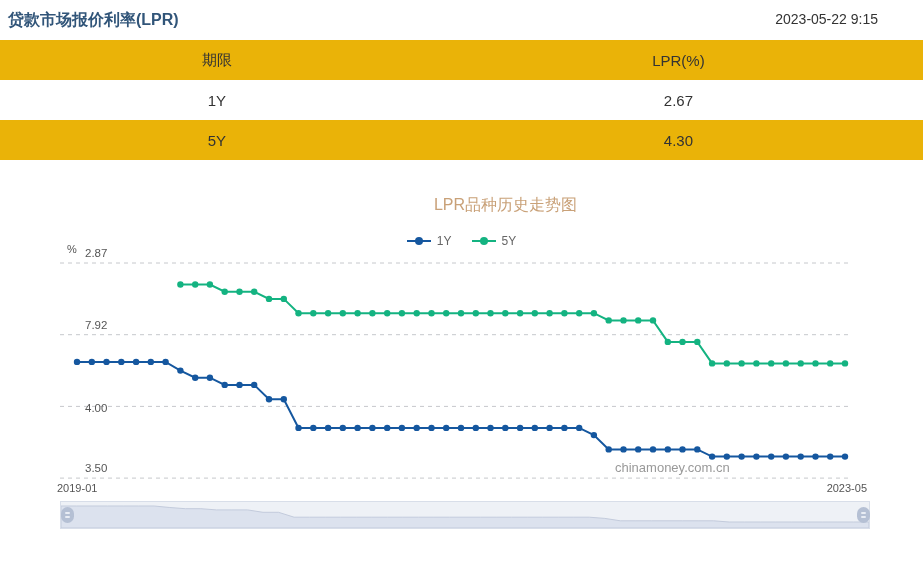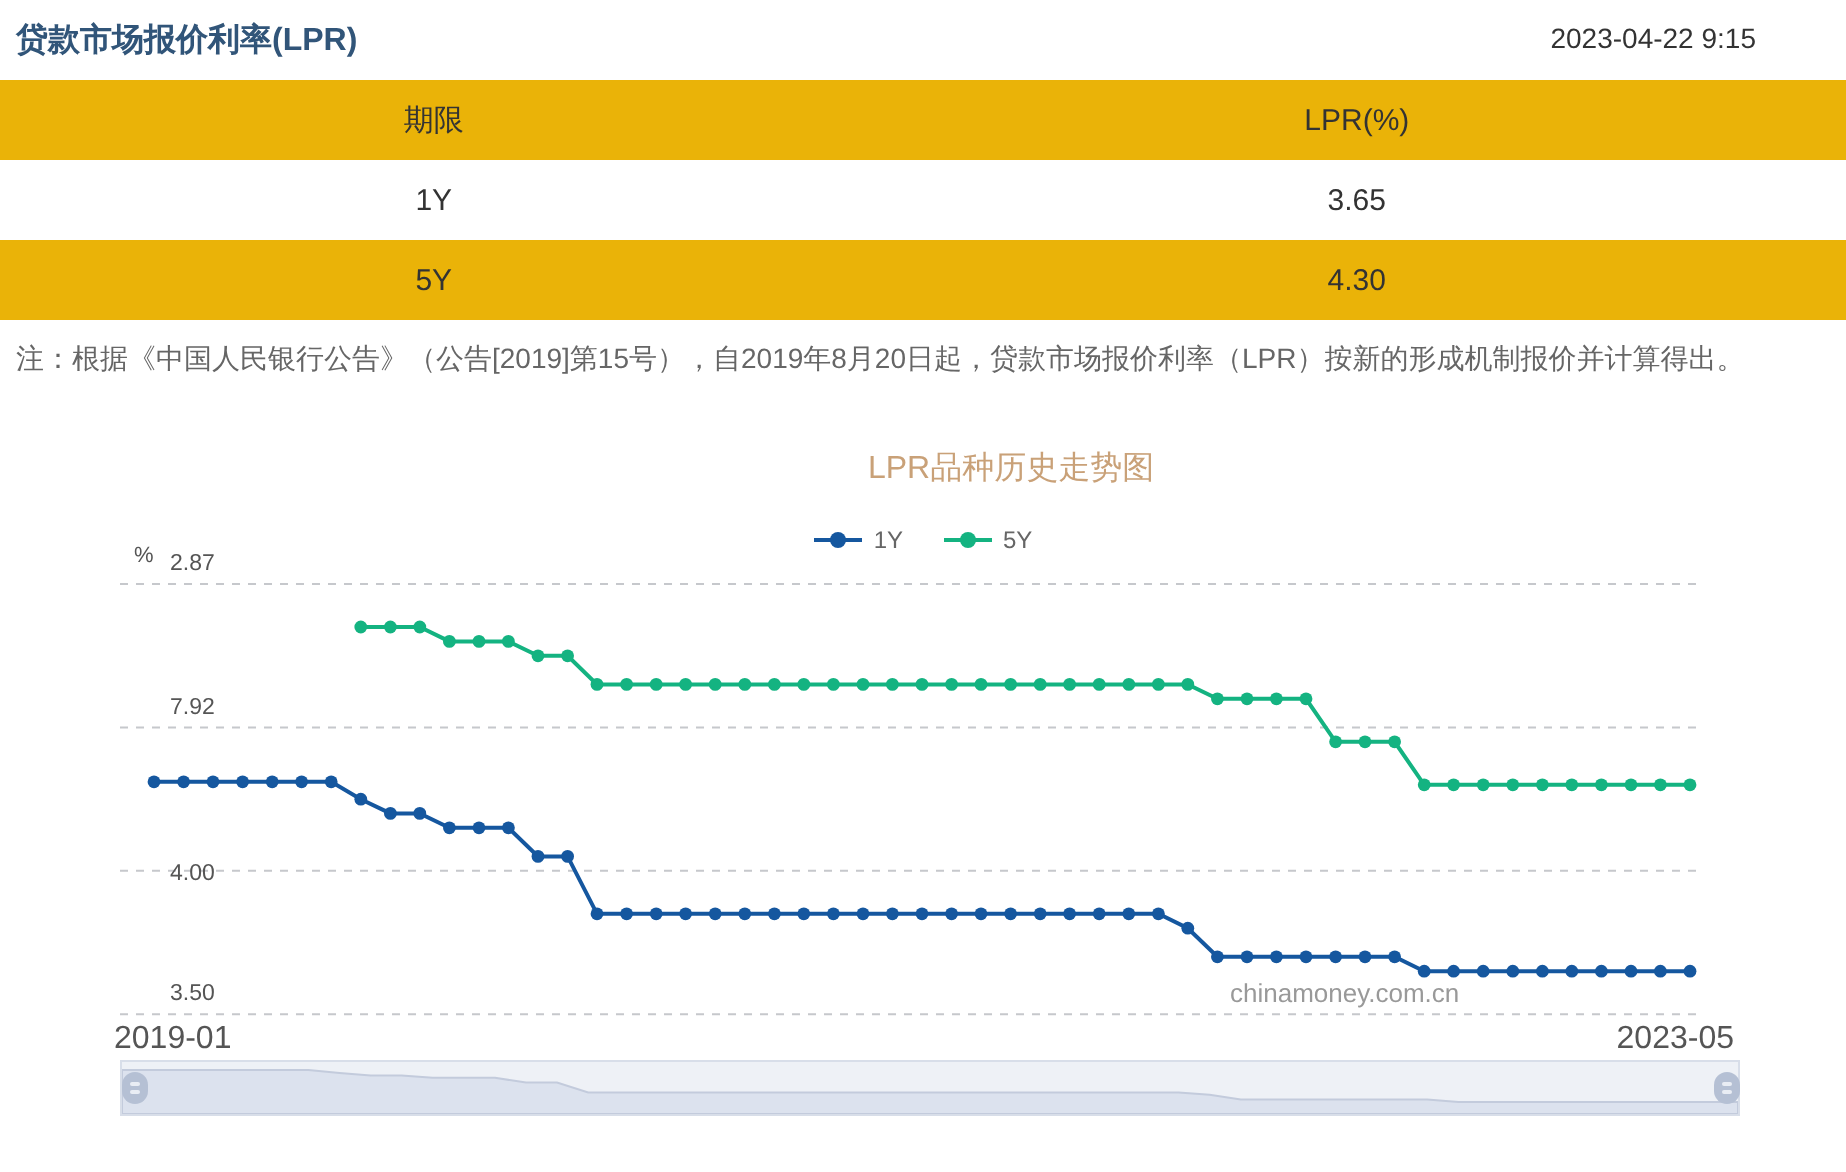--- a/index.html
+++ b/index.html
@@ -28,21 +28,21 @@
       font-size:16px;font-weight:normal;color:#c9a178;padding-left:44px;}
   .legend{position:absolute;top:72px;left:0;width:100%;display:flex;
       justify-content:center;gap:20px;}
   .legend-item{display:flex;align-items:center;gap:6px;cursor:pointer;}
   .legend-item .lab{font-size:12px;color:#666;}
   .swatch{position:relative;width:24px;height:2px;display:inline-block;}
   .swatch .dot{position:absolute;left:8px;top:-3px;width:8px;height:8px;border-radius:50%;}
 
   .plot{position:absolute;top:78px;left:0;width:923px;height:262px;}
   .plot svg{position:absolute;left:0;top:0;}
-  .axlab{position:absolute;font-size:16px;color:#555;}
+  .axlab{position:absolute;font-size:11px;color:#555;}
   .yunit{position:absolute;left:67px;top:3px;font-size:11px;color:#555;}
   .ytick{position:absolute;left:85px;font-size:11.5px;color:#555;}
   .xlab-l{left:57px;top:242px;}
   .xlab-r{right:56px;top:242px;}
   .watermark{position:absolute;left:615px;top:220px;font-size:13px;color:#999;}
 
   .gridline{stroke:#c6c8cc;stroke-width:1;stroke-dasharray:4 4;fill:none;}
   .series-line{fill:none;stroke-width:2;}
 
   
@@ -54,45 +54,44 @@
   .nav-handle i{display:block;width:5px;height:2px;border-radius:1px;background:#e9edf4;}
   .nav-handle.left{left:0px;} .nav-handle.right{left:796px;}
 </style>
 </head>
 <body>
 
 <div class="page">
 
   <div class="hdr">
     <h1>贷款市场报价利率(LPR)</h1>
-    <span class="ts">2023-04-22 9:15</span>
+    <span class="ts">2023-05-22 9:15</span>
   </div>
 
   <table class="lpr">
     <colgroup>
         <col class="c1">
         <col class="c2">
       </colgroup>
     <tbody>
         <tr class="shaded">
       <th>期限</th>
       <th>LPR(%)</th>
     </tr>
     <tr>
       <td>1Y</td>
-      <td>3.65</td>
+      <td>2.67</td>
     </tr>
     <tr class="shaded">
       <td>5Y</td>
       <td>4.30</td>
     </tr>
   </tbody>
     </table>
 
-  <p class="note">注：根据《中国人民银行公告》（公告[2019]第15号），自2019年8月20日起，贷款市场报价利率（LPR）按新的形成机制报价并计算得出。</p>
 
   <div class="chart-section">
     <h2 class="chart-title">LPR品种历史走势图</h2>
 
     <div class="legend">
       <span class="legend-item">
         <span class="swatch" style="background: rgb(21, 87, 159);">
             <span class="dot" style="background: rgb(21, 87, 159);"></span>
           </span>
         <span class="lab">1Y</span>

